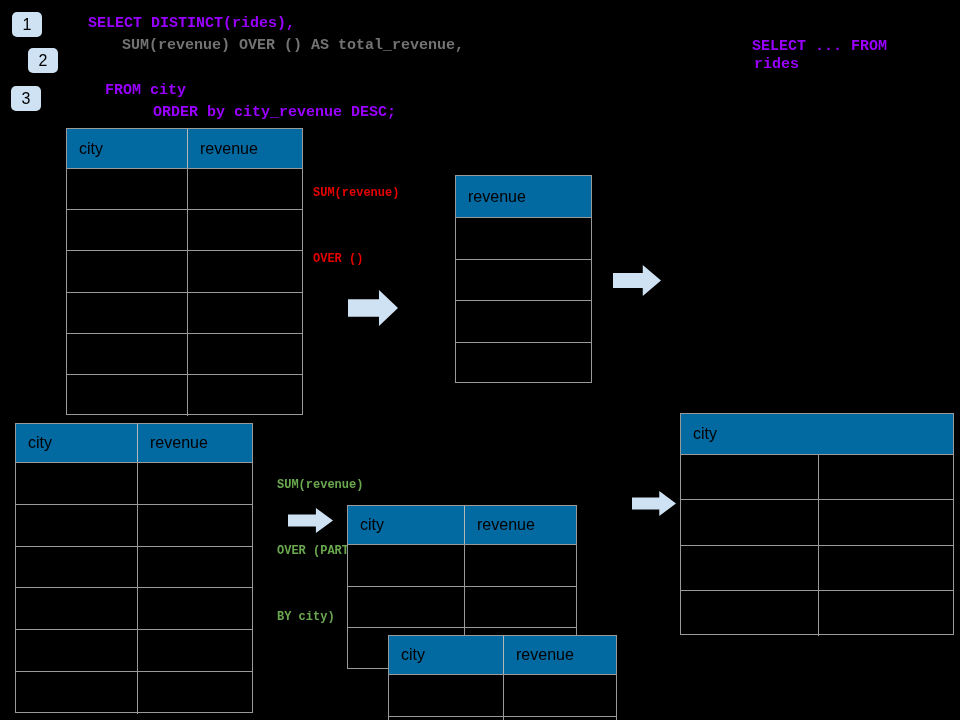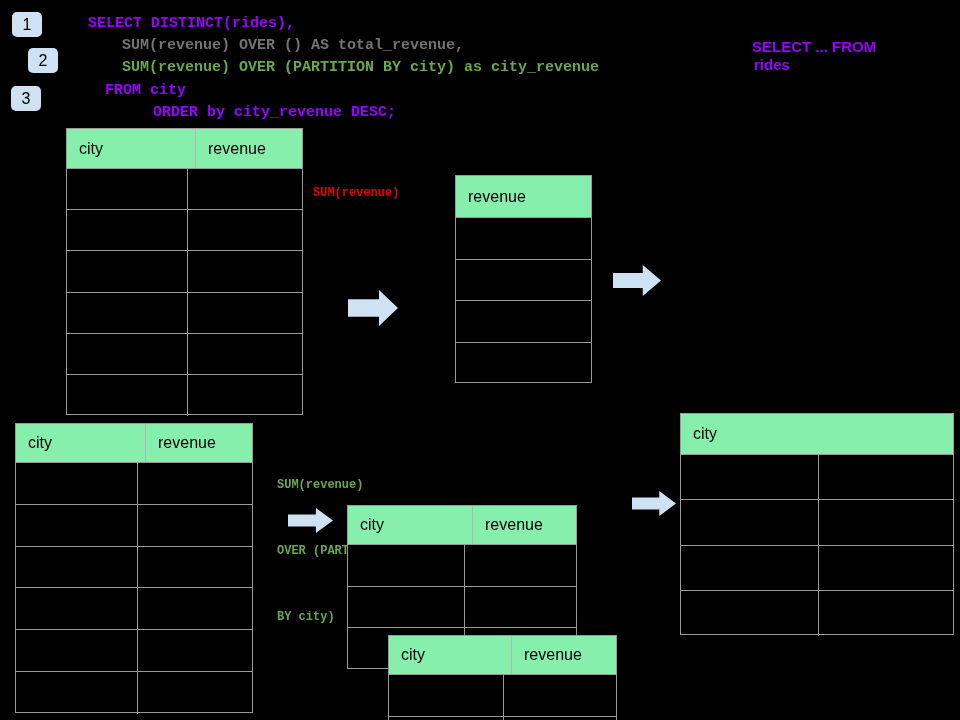--- a/index.html
+++ b/index.html
@@ -15,37 +15,37 @@
   .code.purple{color:#9900ff;}
   .code.red{color:#737373;}
   .code.green{color:#6aa84f;}
   .label{
     position:absolute;font-family:"Liberation Mono","DejaVu Sans Mono",monospace;
     font-weight:bold;font-size:12px;line-height:22px;white-space:pre;
   }
   .label.red{color:#e60000;}
   .label.green{color:#6aa84f;}
   .snippet{
-    position:absolute;font-family:Liberation Sans, sans-serif;
+    position:absolute;font-family:Liberation Mono, monospace;
     font-weight:bold;font-size:15px;line-height:18px;color:#9900ff;white-space:pre;
   }
   
   .badge{
     position:absolute;width:30px;height:25px;background:#cfe2f3;
     border-radius:5px;color:#000;font-size:16px;
     display:flex;align-items:center;justify-content:center;
   }
   
   .tbl{
     position:absolute;border:1.5px solid #9a9a9a;box-sizing:border-box;
     background:#000;
   }
   .thead{
-    display:flex;background:#86efac;border-bottom:1.5px solid #9a9a9a;
-    height:var(--hh,40px);box-sizing:border-box;gap:8px;
+    display:flex;background:#0369a1;border-bottom:1.5px solid #9a9a9a;
+    height:var(--hh,40px);box-sizing:border-box;
   }
   .th{
     box-sizing:border-box;display:flex;align-items:center;
     padding-left:12px;color:#000;font-size:16px;flex:1;
   }
   .th:first-child{flex:0 0 var(--c1,50%);}
   .th + .th{border-left:1px solid #b7b7b7;}
   .tbody{display:block;}
   .trow{
     display:flex;height:var(--rh,41px);box-sizing:border-box;
@@ -71,29 +71,29 @@
   </div>
   <div class="badge" style="left:28px;top:48px;">
     <span>2</span>
   </div>
   <div class="badge" style="left:11px;top:86px;">
     <span>3</span>
   </div>
 
   <div class="code purple" style="left:88px;top:13px;">SELECT DISTINCT(rides),</div>
   <div class="code red" style="left:122px;top:35px;">SUM(revenue) OVER () AS total_revenue,</div>
-  <div class="code green" style="left:122px;top:57px;">SUM(revenue) OVER (PARTITION BY city) as city_revenue</div>
   <div class="code purple" style="left:105px;top:80px;">FROM city</div>
   <div class="code purple" style="left:121px;top:102px;margin-left:32px;">ORDER by city_revenue DESC;</div>
 
   <div class="snippet" style="left:752px;top:38px;">SELECT ... FROM</div>
   <div class="snippet" style="left:754px;top:56px;">rides</div>
 
   <div class="label red" style="left:313px;top:138px;">
     <div>SUM(revenue)</div>
+    <div>OVER ()</div>
   </div>
 
   <div class="label green" style="left:277px;top:430px;">
     <div>SUM(revenue)</div>
     <div>OVER (PARTITION</div>
     <div>BY city)</div>
   </div>
 
   <div class="tbl" style="left:66px;top:128px;width:237px;height:287px;--c1:120px;--hh:40px;--rh:41.2px;">
     <div class="thead">

